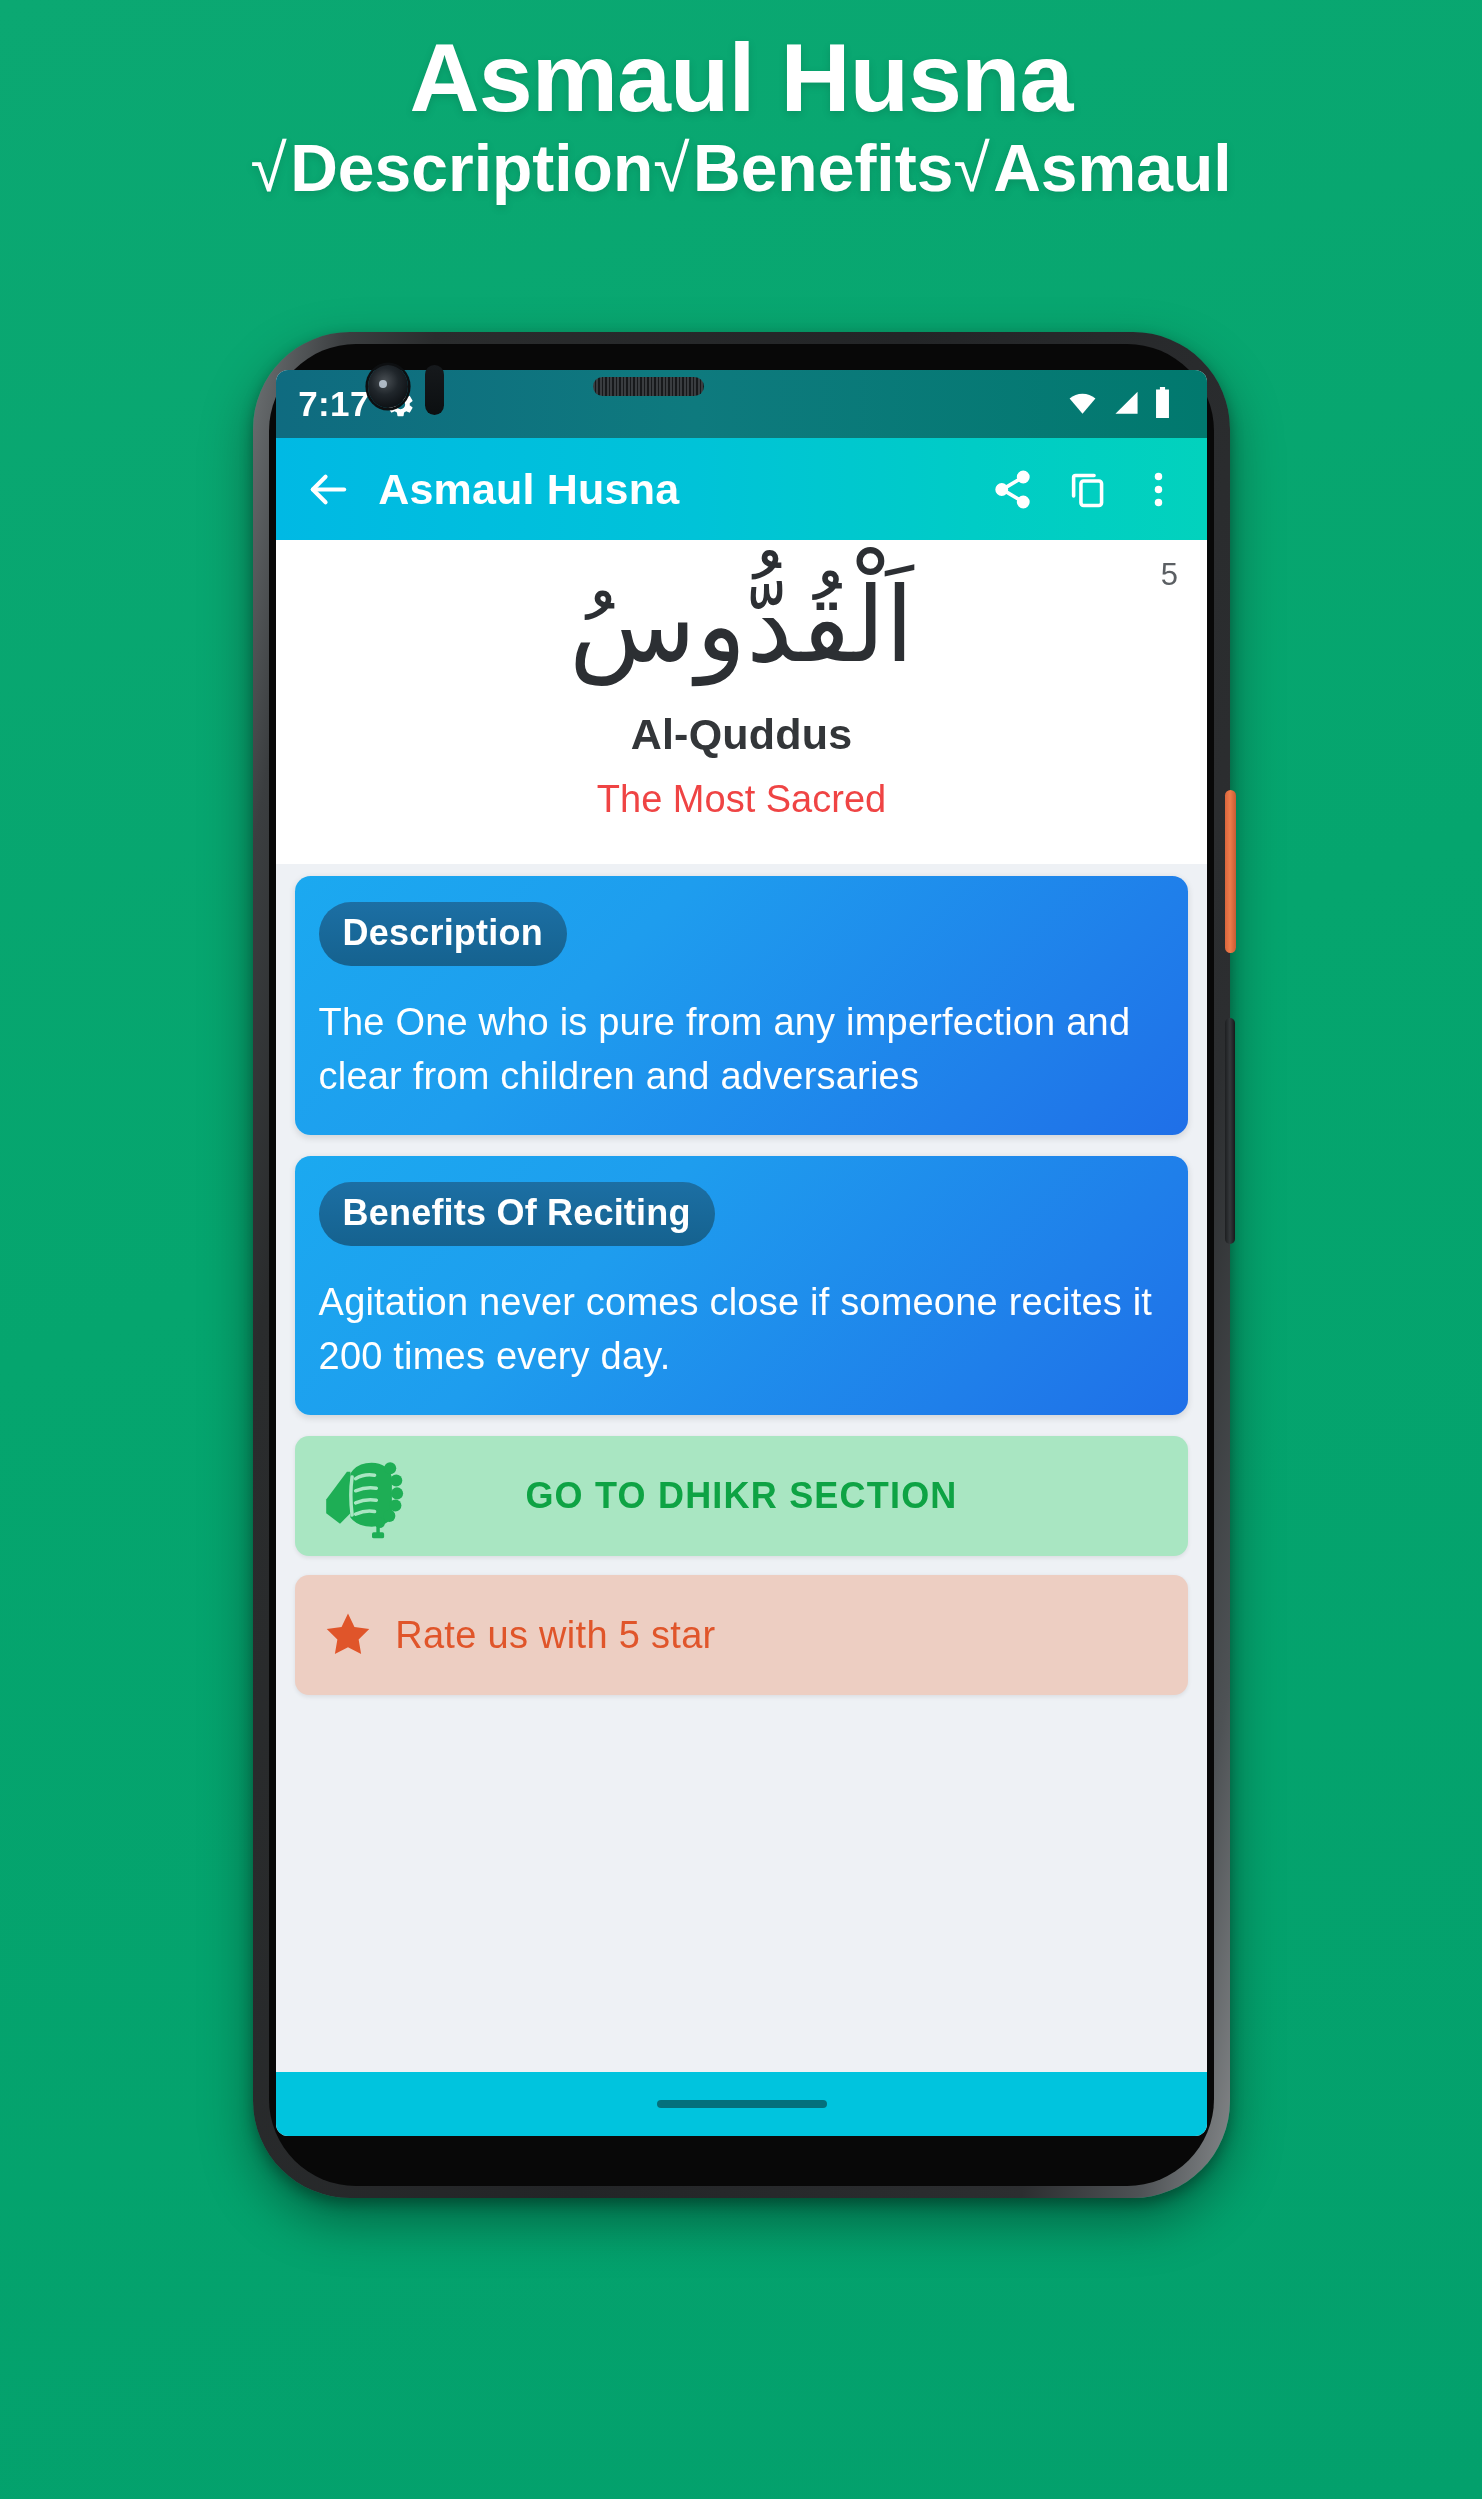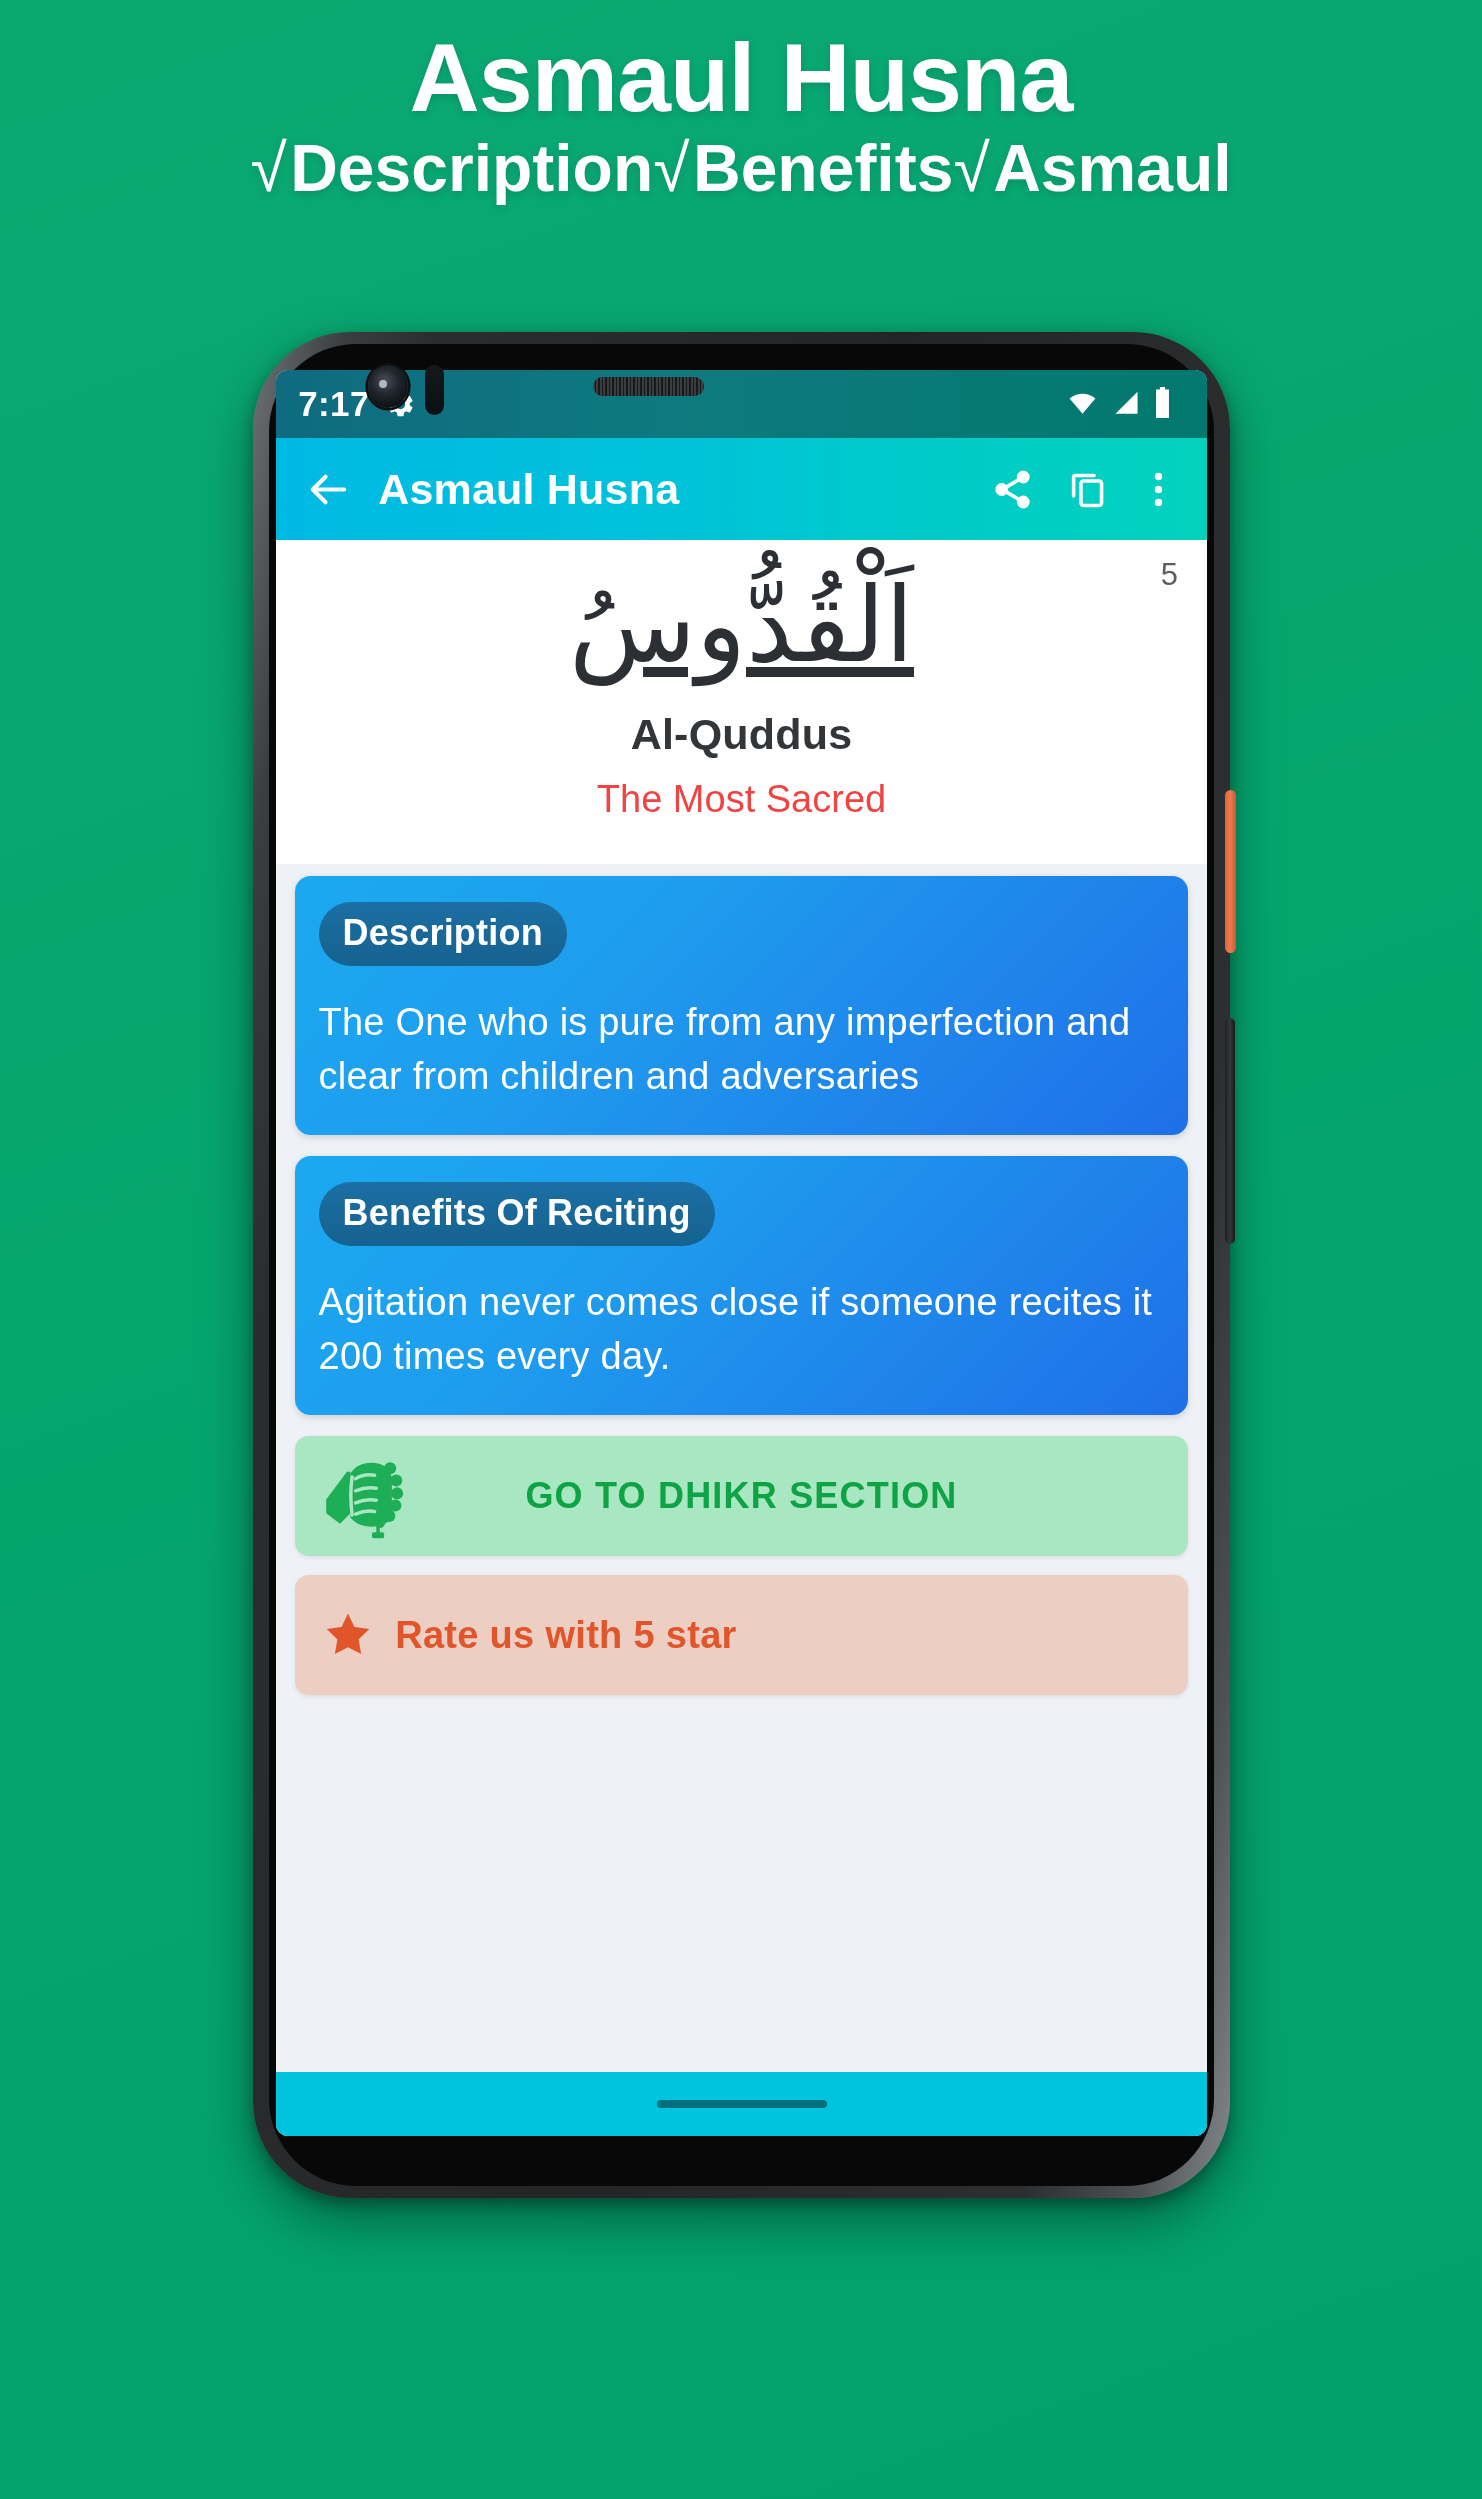--- a/index.html
+++ b/index.html
@@ -191,21 +191,20 @@
     font-weight: 400;
   }
   .name-arabic {
     font-family: "DejaVu Sans", "Liberation Sans", sans-serif;
     font-size: 104px;
     line-height: 1.28;
     color: #2c2f33;
     direction: rtl;
     font-weight: 400;
     padding: 0 30px;
-    text-decoration: underline;
   }
   .name-latin {
     margin-top: 17.4px;
     font-size: 43px;
     font-weight: 700;
     color: #333639;
     letter-spacing: 0.2px;
   }
   .name-meaning {
     margin-top: 19px;
@@ -277,21 +276,21 @@
   }
   .btn-rate {
     background: #edcec2;
     padding-left: 28px;
     gap: 22.6px;
     box-shadow: 0 1.7px 4.3px rgba(0,0,0,0.08);
   }
   .btn-rate .label {
     color: #E0552A;
     font-size: 38px;
-    font-weight: 700;
+    font-weight: 400;
     letter-spacing: 0.3px;
   }
 
   
   .navbar {
     flex: 0 0 64px;
     height: 64px;
     background: #00C4DE;
     display: flex;
     align-items: center;

